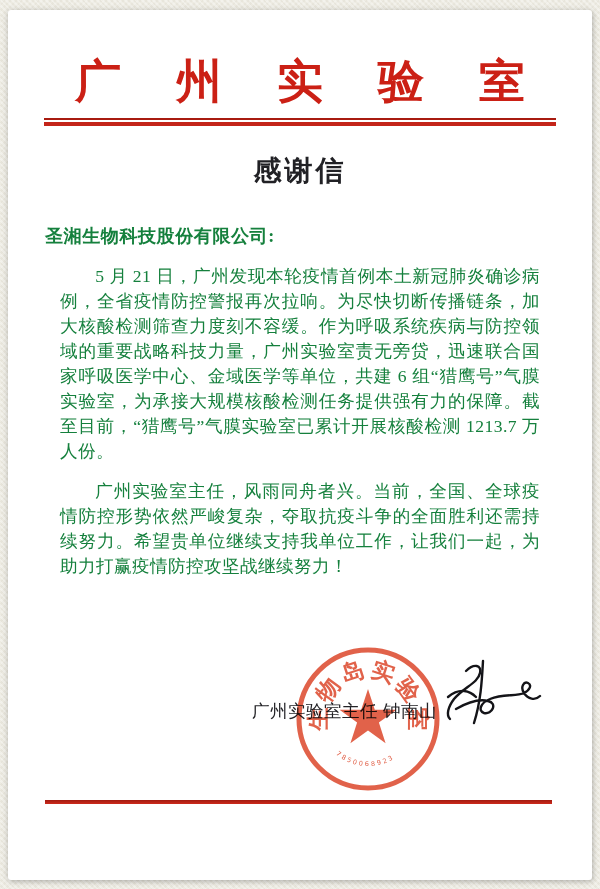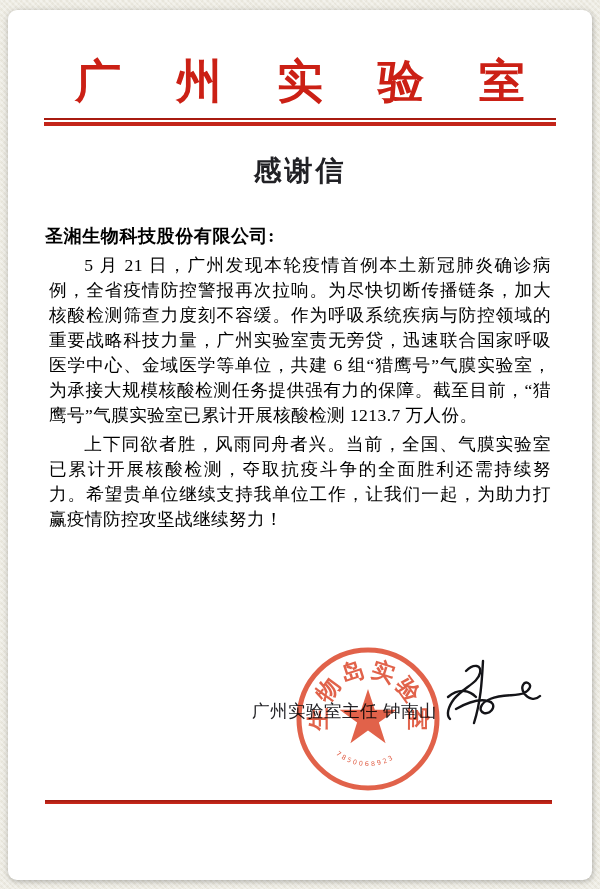--- a/index.html
+++ b/index.html
@@ -6,43 +6,43 @@
   body{
     width:600px;height:889px;position:relative;overflow:hidden;
     background:#edebe2;
     background-image:
       repeating-linear-gradient(45deg, rgba(255,255,255,.35) 0 2px, rgba(0,0,0,0) 2px 4px),
       repeating-linear-gradient(-45deg, rgba(222,219,208,.35) 0 2px, rgba(0,0,0,0) 2px 4px);
     font-family:"Liberation Serif","DejaVu Serif",serif;
   }
   .page{
     position:absolute;left:8px;top:10px;width:584px;height:870px;
-    background:#ffffff;border-radius:9px;
+    background:#ffffff;border-radius:3px;
     box-shadow:0 1px 6px rgba(0,0,0,.22), 2px 2px 4px rgba(0,0,0,.08);
   }
   .letterhead{
     padding-top:46px;line-height:52px;text-align:center;
     color:#cb2015;font-weight:bold;font-size:46px;
     letter-spacing:55px;padding-left:55px;white-space:nowrap;
   }
   .rule-double{
     margin:10px 36px 0 36px;height:8px;
     background:linear-gradient(to bottom,#a81b10 0 30%,#ffffff 30% 46%,#c4251a 46% 100%);
   }
   .letter-title{
     margin:26px 0 0 0;text-align:center;
     font-size:28px;font-weight:700;letter-spacing:3px;color:#212125;
   }
   .body-text{
     margin:34px 37px 0 37px;
     font-size:17.6px;line-height:25px;letter-spacing:.4px;
-    text-align:justify;color:#000000;
+    text-align:justify;color:#15803d;
   }
   .recipient{font-weight:700;font-size:18px;letter-spacing:.6px;}
-  .body-text p{margin:4px;text-indent:2em;}
+  .body-text p{margin:15px;text-indent:2em;}
   .sign-block{
     position:absolute;left:244px;top:688px;
     font-size:17.5px;line-height:26px;color:#222226;letter-spacing:.5px;
   }
   .sign-block .date{padding-left:18px;}
   .seal{
     position:absolute;left:285px;top:634px;width:150px;height:150px;
     mix-blend-mode:multiply;opacity:.9;
   }
   .handwriting{
@@ -60,21 +60,21 @@
 
   <div class="letterhead">广州实验室</div>
 
   <div class="rule-double"></div>
 
   <h1 class="letter-title">感谢信</h1>
 
   <div class="body-text">
     <div class="recipient">圣湘生物科技股份有限公司:</div>
     <p>5 月 21 日，广州发现本轮疫情首例本土新冠肺炎确诊病例，全省疫情防控警报再次拉响。为尽快切断传播链条，加大核酸检测筛查力度刻不容缓。作为呼吸系统疾病与防控领域的重要战略科技力量，广州实验室责无旁贷，迅速联合国家呼吸医学中心、金域医学等单位，共建 6 组“猎鹰号”气膜实验室，为承接大规模核酸检测任务提供强有力的保障。截至目前，“猎鹰号”气膜实验室已累计开展核酸检测 1213.7 万人份。</p>
-    <p>上下同欲者胜，风雨同舟者兴。当前，全国、气膜实验室已累计开展核酸检测，夺取抗疫斗争的全面胜利还需持续努力。希望贵单位继续支持我单位工作，让我们一起，为助力打赢疫情防控攻坚战继续努力！</p>
+    <p>广州实验室主任，风雨同舟者兴。当前，全国、全球疫情防控形势依然严峻复杂，夺取抗疫斗争的全面胜利还需持续努力。希望贵单位继续支持我单位工作，让我们一起，为助力打赢疫情防控攻坚战继续努力！</p>
   </div>
 
   <div class="sign-block">
     <div>广州实验室主任 钟南山</div>
   </div>
 
   <svg class="seal" viewBox="0 0 150 150">
     <circle cx="75" cy="75" r="69" fill="none" stroke="#de5136" stroke-width="5"></circle>
     <polygon fill="#de5136" points="75,45 81.8,65.7 103.5,65.7 85.9,78.6 92.6,99.3 75,86.5 57.4,99.3 64.1,78.6 46.5,65.7 68.2,65.7"></polygon>
     <g fill="#de5136" font-size="23" font-weight="bold" text-anchor="middle" font-family="&quot;Liberation Serif&quot;,&quot;DejaVu Serif&quot;,serif">

